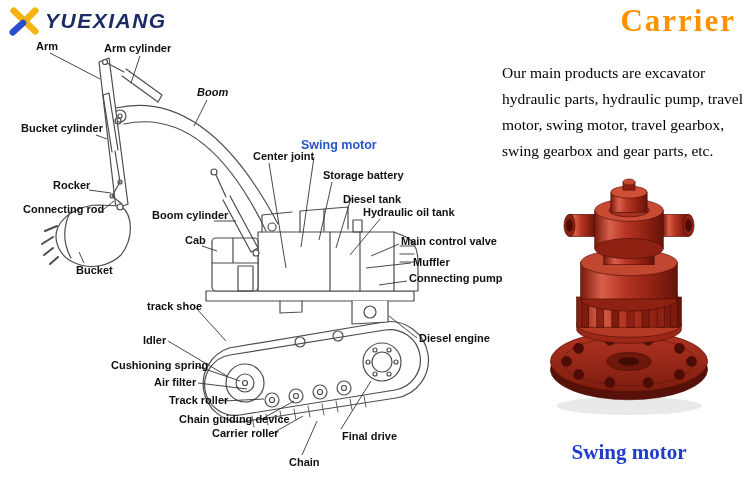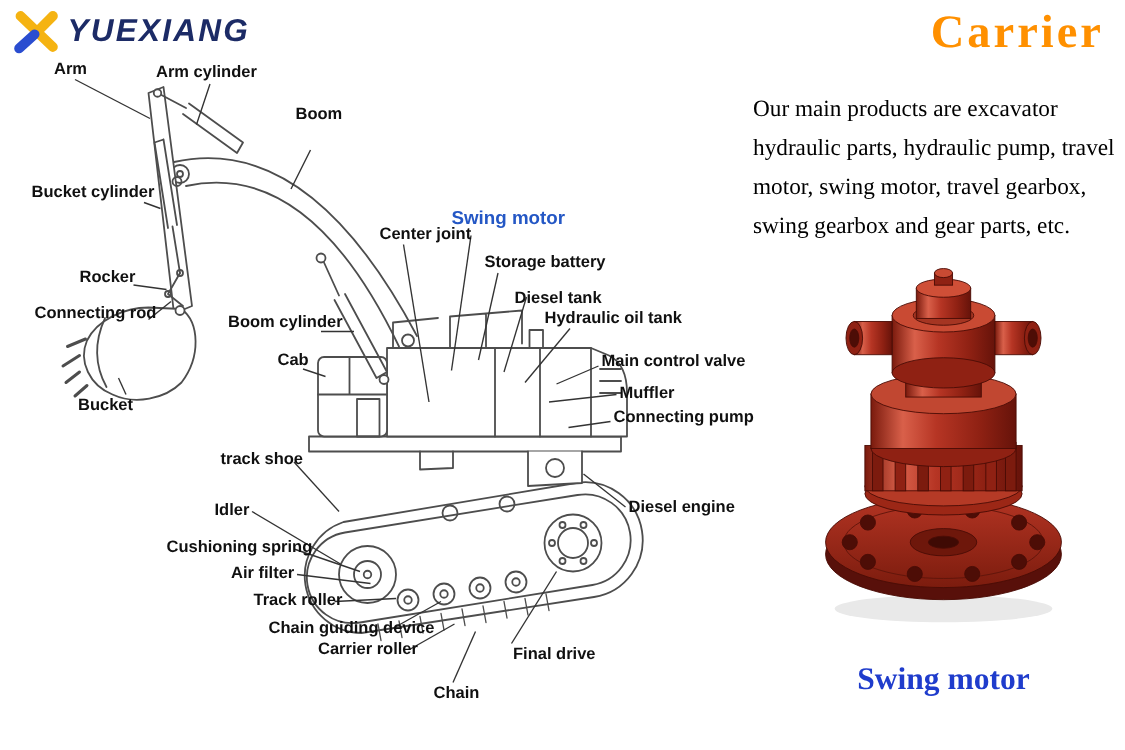--- a/index.html
+++ b/index.html
@@ -160,25 +160,25 @@
           <line x1="223" y1="401" x2="264" y2="399" data-name="leader-line"></line>
           <line x1="260" y1="420" x2="294" y2="401" data-name="leader-line"></line>
           <line x1="273" y1="433" x2="303" y2="416" data-name="leader-line"></line>
           <line x1="341" y1="429" x2="371" y2="381" data-name="leader-line"></line>
           <line x1="302" y1="455" x2="317" y2="421" data-name="leader-line"></line>
         </g>
     </svg>
 
   <div class="part-label" data-name="part-label-arm" style="left: 36px; top: 40px;">Arm</div>
       <div class="part-label" data-name="part-label-arm-cylinder" style="left: 104px; top: 42px;">Arm cylinder</div>
-      <div class="part-label" data-name="part-label-boom" style="left: 197px; top: 70px;">Boom</div>
+      <div class="part-label" data-name="part-label-boom" style="left: 197px; top: 86px; font-style: italic;">Boom</div>
       <div class="part-label" data-name="part-label-bucket-cylinder" style="left: 21px; top: 122px;">Bucket cylinder</div>
       <div class="part-label" data-name="part-label-rocker" style="left: 53px; top: 179px;">Rocker</div>
       <div class="part-label" data-name="part-label-connecting-rod" style="left: 23px; top: 203px;">Connecting rod</div>
-      <div class="part-label" data-name="part-label-bucket" style="left: 52px; top: 264px;">Bucket</div>
+      <div class="part-label" data-name="part-label-bucket" style="left: 76px; top: 264px;">Bucket</div>
       <div class="part-label" data-name="part-label-boom-cylinder" style="left: 152px; top: 209px;">Boom cylinder</div>
       <div class="part-label" data-name="part-label-cab" style="left: 185px; top: 234px;">Cab</div>
       <div class="part-label" data-name="part-label-center-joint" style="left: 253px; top: 150px;">Center joint</div>
       <div class="part-label highlight" data-name="part-label-swing-motor" style="left: 301px; top: 139px;">Swing motor</div>
       <div class="part-label" data-name="part-label-storage-battery" style="left: 323px; top: 169px;">Storage battery</div>
       <div class="part-label" data-name="part-label-diesel-tank" style="left: 343px; top: 193px;">Diesel tank</div>
       <div class="part-label" data-name="part-label-hydraulic-oil-tank" style="left: 363px; top: 206px;">Hydraulic oil tank</div>
       <div class="part-label" data-name="part-label-main-control-valve" style="left: 401px; top: 235px;">Main control valve</div>
       <div class="part-label" data-name="part-label-muffler" style="left: 413px; top: 256px;">Muffler</div>
       <div class="part-label" data-name="part-label-hydraulic-pump" style="left: 409px; top: 272px;">Connecting pump</div>

